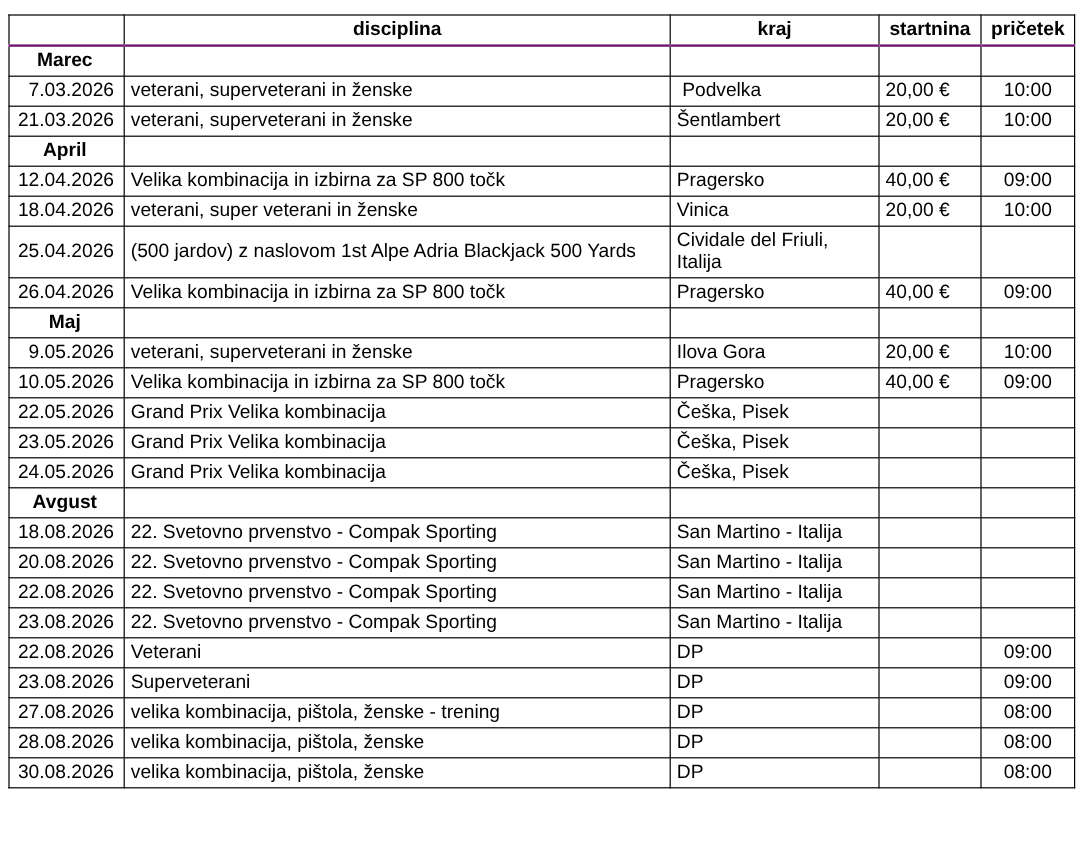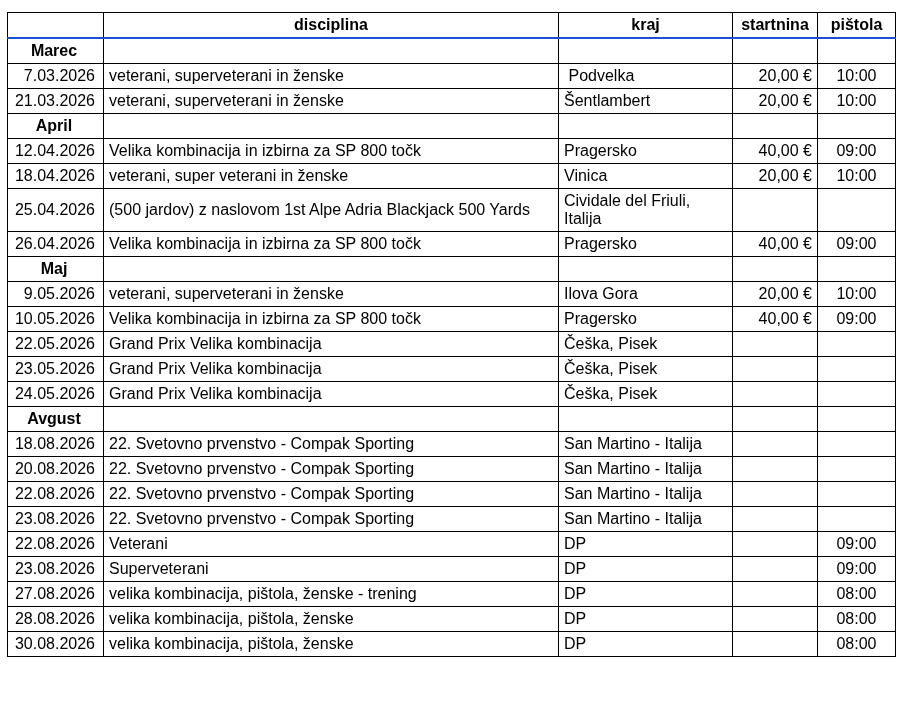--- a/index.html
+++ b/index.html
@@ -37,27 +37,27 @@
     padding: 0 5px;
     height: 24px;
     vertical-align: middle;
     overflow: hidden;
     white-space: nowrap;
     background: #ffffff;
   }
   thead th {
     font-weight: bold;
     text-align: center;
-    border-bottom: 2px solid #1d4ed8;
+    border-bottom: 2px solid #701a75;
   }
   td.c-date       { text-align: right; padding-right: 8px; }
   td.month        { text-align: center; font-weight: bold; }
   td.c-disciplina { text-align: left; }
   td.c-kraj       { text-align: left; white-space: pre-wrap; margin-top: 12px; }
-  td.c-startnina  { text-align: right; }
+  td.c-startnina  { text-align: left; }
   td.c-pricetek   { text-align: center; }
   tr.tall td      { height: 42px; }
 </style>
 </head>
 <body>
 
 <div class="page">
   <table class="events">
     <colgroup>
       <col class="w-date">
@@ -65,21 +65,21 @@
       <col class="w-kraj">
       <col class="w-startnina">
       <col class="w-pricetek">
     </colgroup>
     <thead>
       <tr>
         <th></th>
         <th>disciplina</th>
         <th>kraj</th>
         <th>startnina</th>
-        <th>pištola</th>
+        <th>pričetek</th>
       </tr>
     </thead>
     <tbody id="table-body">
         <tr>
           <td class="c-date month">Marec</td>
           <td class="c-disciplina"></td>
           <td class="c-kraj"></td>
           <td class="c-startnina"></td>
           <td class="c-pricetek"></td>
         </tr>

